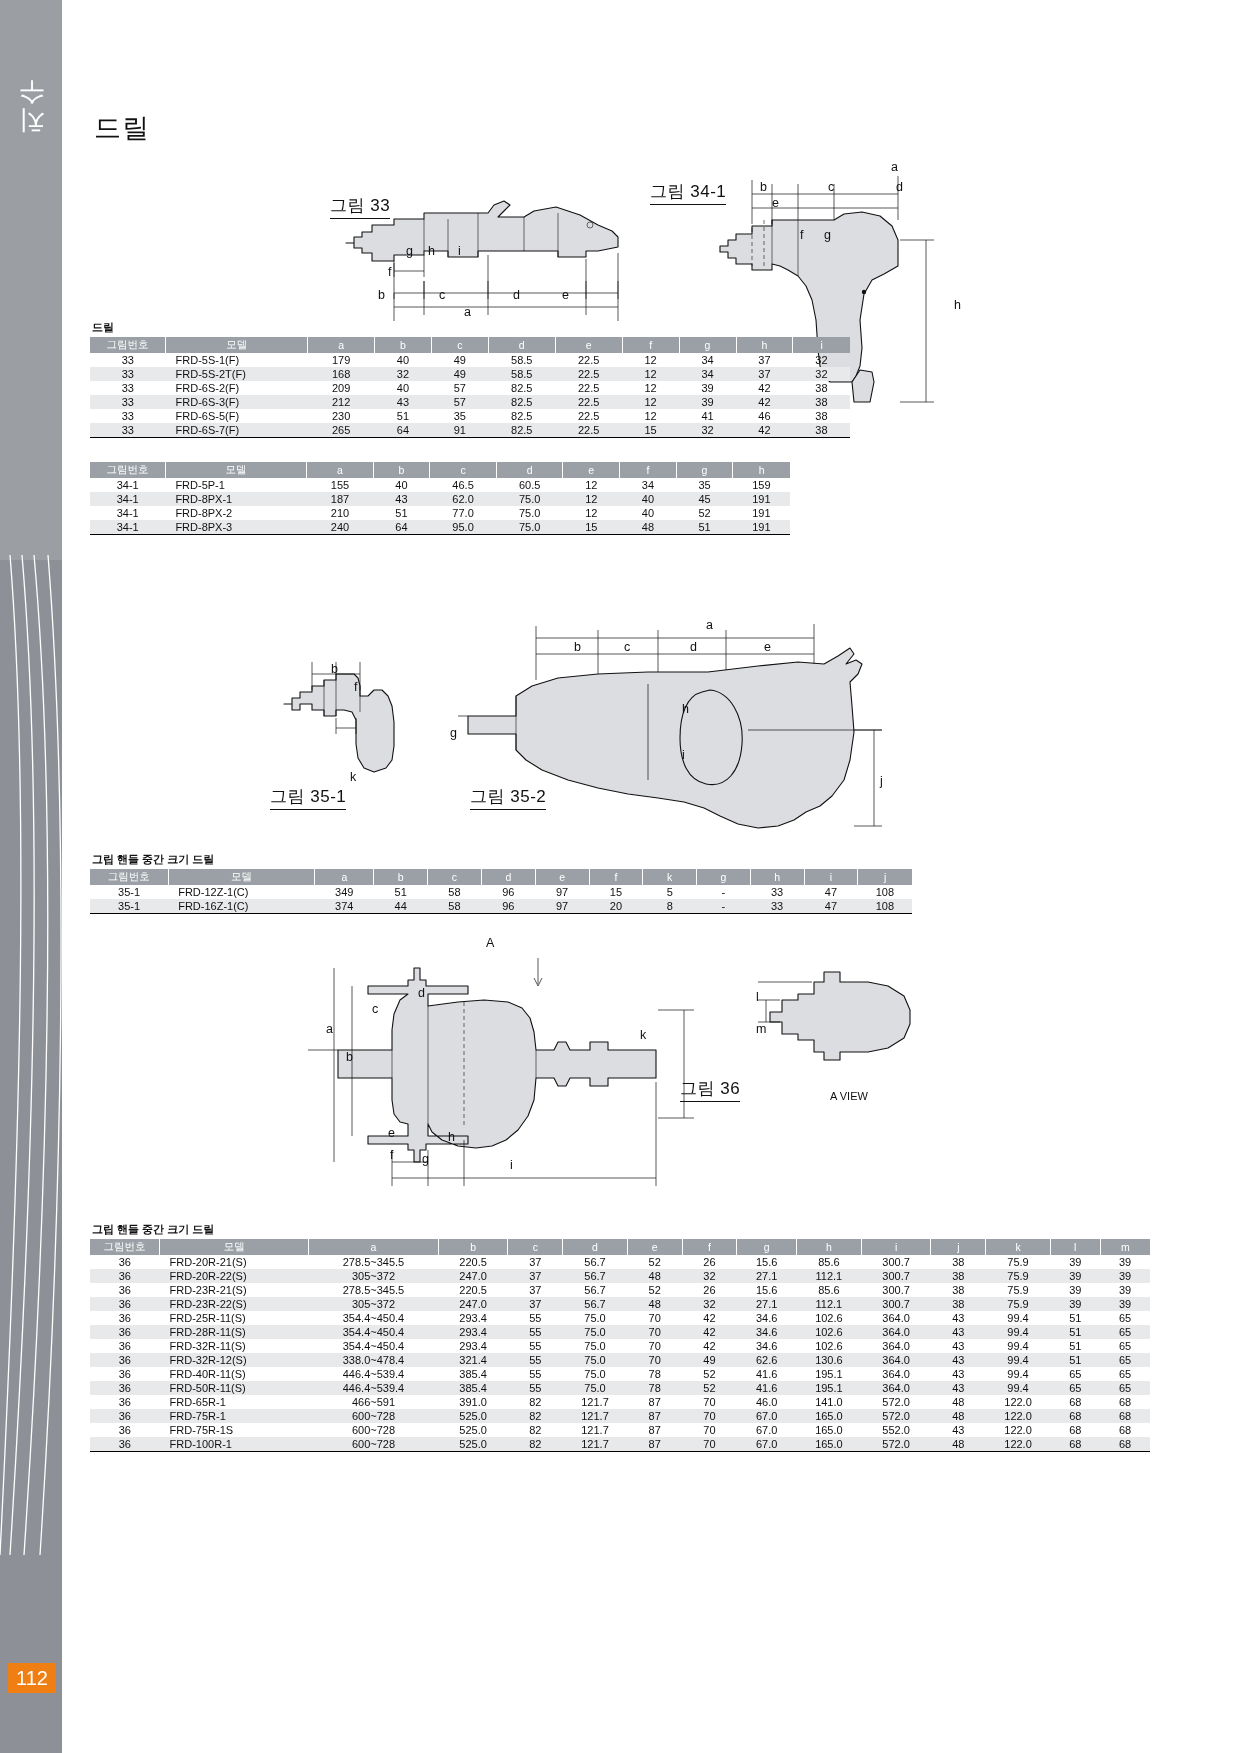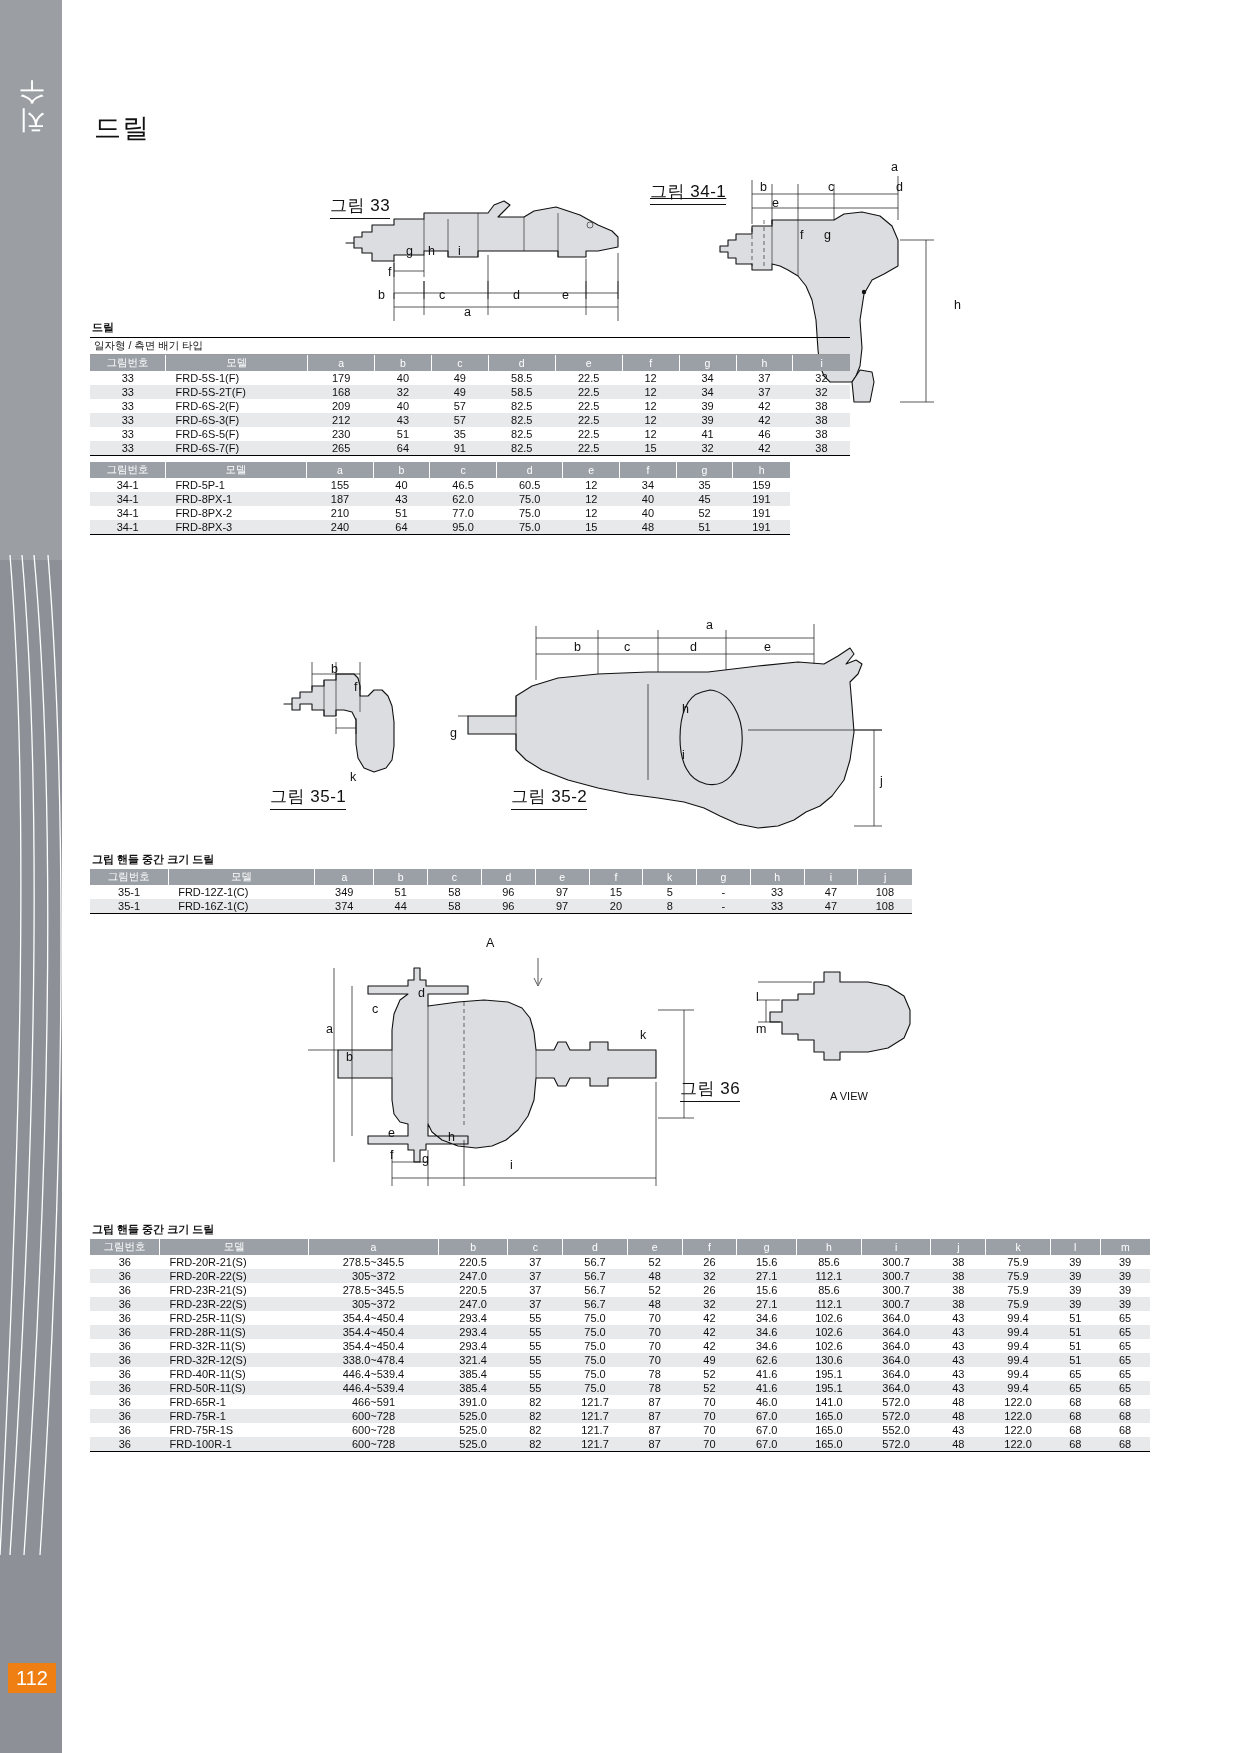--- a/index.html
+++ b/index.html
@@ -111,21 +111,21 @@
   <div class="dimlbl" style="left:348px; top:244px;">g</div>
   <div class="dimlbl" style="left:370px; top:244px;">h</div>
   <div class="dimlbl" style="left:400px; top:244px;">i</div>
   <div class="dimlbl" style="left:330px; top:265px;">f</div>
   <div class="dimlbl" style="left:320px; top:288px;">b</div>
   <div class="dimlbl" style="left:381px; top:288px;">c</div>
   <div class="dimlbl" style="left:455px; top:288px;">d</div>
   <div class="dimlbl" style="left:504px; top:288px;">e</div>
   <div class="dimlbl" style="left:406px; top:305px;">a</div>
 
-  <div class="fig-caption" style="left:592px; top:180px;text-decoration:underline;">그림 34-1</div>
+  <div class="fig-caption" style="left:592px; top:180px;">그림 34-1</div>
   <svg width="300" height="280" viewBox="0 0 300 280" style="left:590px; top:170px;">
 
     <path class="outline" d="M72 76 L80 76 L80 70 L88 70 L88 64 L104 64 L104 56 L124 56 L124 50
       L186 50 L196 44 L214 42 L232 46 L244 56 L250 70 L250 96 L236 104 L224 110 L216 124 L212 150
       L214 178 L212 196 L208 206 L204 212 L182 212 L176 206 L172 196 L170 180 L168 150 L164 130
       L158 116 L150 106 L140 100 L132 96 L124 94 L124 100 L104 100 L104 94 L88 94 L88 88 L80 88 L80 82 L72 82 Z"></path>
     <path class="outline" d="M204 212 L208 206 L212 200 L224 202 L226 212 L222 232 L206 232 Z"></path>
     <path class="thin" d="M124 50 L124 94 M150 50 L150 106"></path>
     <path class="dash" d="M104 58 L104 96 M116 50 L116 96"></path>
     <circle cx="216" cy="122" r="2.2" fill="#111"></circle>
@@ -140,21 +140,20 @@
   <div class="dimlbl" style="left:702px; top:180px;">b</div>
   <div class="dimlbl" style="left:770px; top:180px;">c</div>
   <div class="dimlbl" style="left:838px; top:180px;">d</div>
   <div class="dimlbl" style="left:714px; top:196px;">e</div>
   <div class="dimlbl" style="left:742px; top:228px;">f</div>
   <div class="dimlbl" style="left:766px; top:228px;">g</div>
   <div class="dimlbl" style="left:896px; top:298px;">h</div>
 
   <div class="tbl-wrap" style="left:32px; top:320px; width:760px;">
     <div class="tbl-title">드릴</div>
-    <div class="tbl-sub">일자형 / 측면 배기 타입</div>
     <table class="spec" id="t1" style="width:760px;">
         <thead>
           <tr>
             <th style="width: 80px;">그림번호</th>
             <th style="width: 150px;">모델</th>
             <th style="width: 70px;">a</th>
             <th style="width: 60px;">b</th>
             <th style="width: 60px;">c</th>
             <th style="width: 70px;">d</th>
             <th style="width: 70px;">e</th>
@@ -353,21 +352,21 @@
   </svg>
   <div class="dimlbl" style="left:648px; top:618px;">a</div>
   <div class="dimlbl" style="left:516px; top:640px;">b</div>
   <div class="dimlbl" style="left:566px; top:640px;">c</div>
   <div class="dimlbl" style="left:632px; top:640px;">d</div>
   <div class="dimlbl" style="left:706px; top:640px;">e</div>
   <div class="dimlbl" style="left:392px; top:726px;">g</div>
   <div class="dimlbl" style="left:624px; top:702px;">h</div>
   <div class="dimlbl" style="left:624px; top:748px;">i</div>
   <div class="dimlbl" style="left:822px; top:774px;">j</div>
-  <div class="fig-caption" style="left:412px; top:785px;margin-left:41px;">그림 35-2</div>
+  <div class="fig-caption" style="left:412px; top:785px;">그림 35-2</div>
 
   <div class="tbl-wrap" style="left:32px; top:852px; width:822px;">
     <div class="tbl-title">그립 핸들 중간 크기 드릴</div>
     <table class="spec" id="t3" style="width:822px;">
         <thead>
           <tr>
             <th style="width: 80px;">그림번호</th>
             <th style="width: 150px;">모델</th>
             <th style="width: 60px;">a</th>
             <th style="width: 55px;">b</th>

